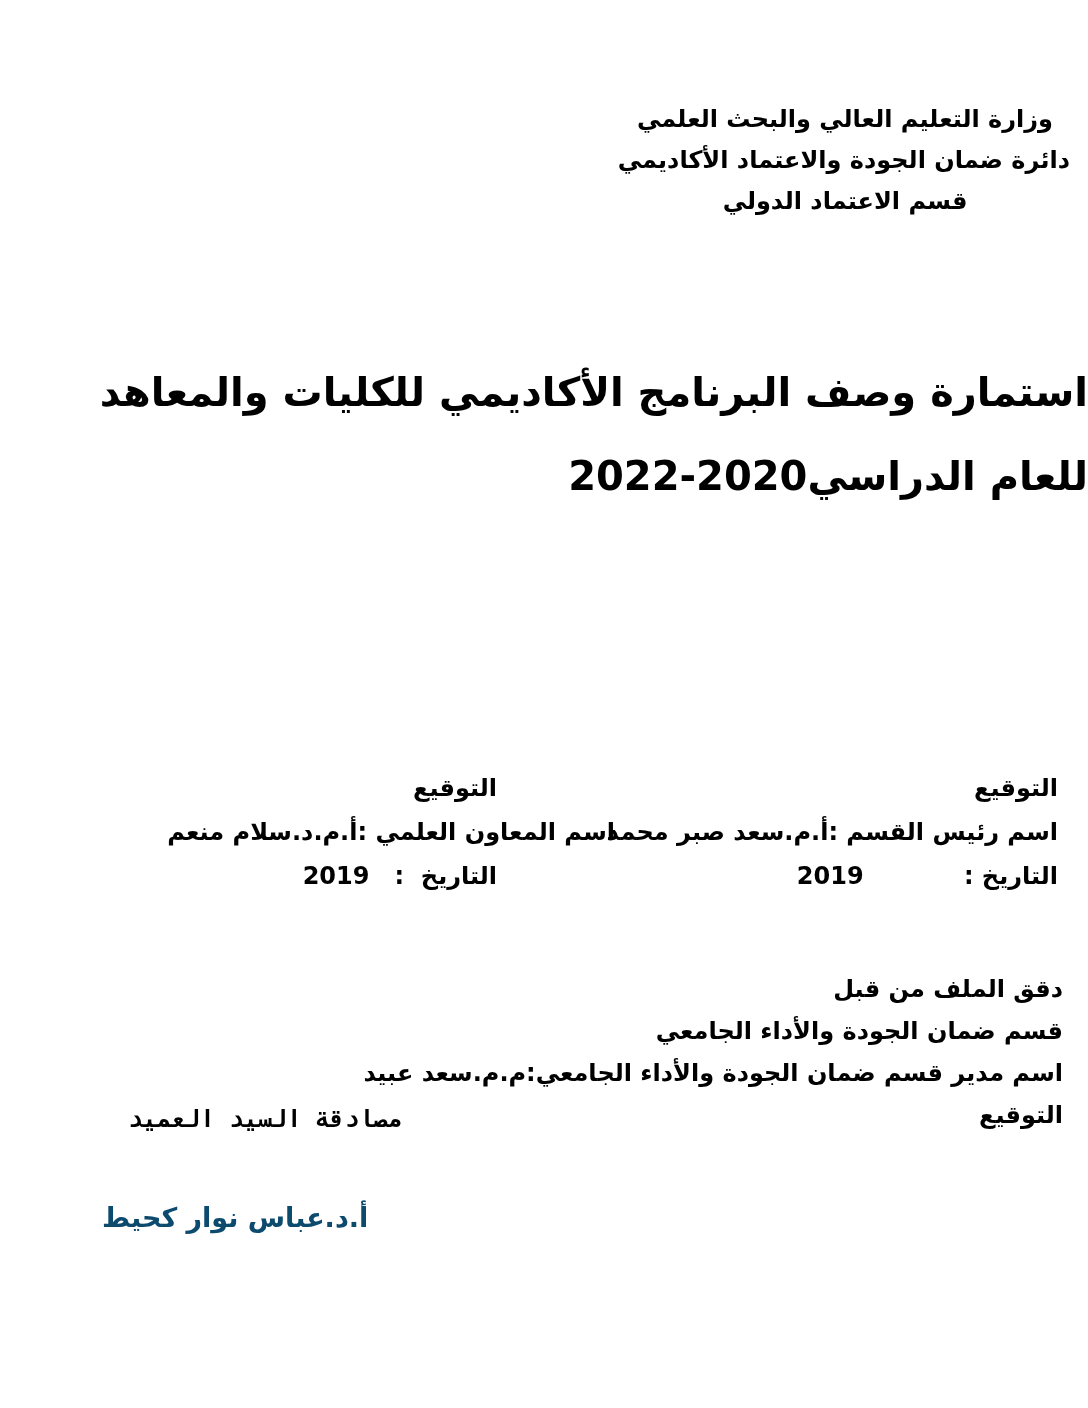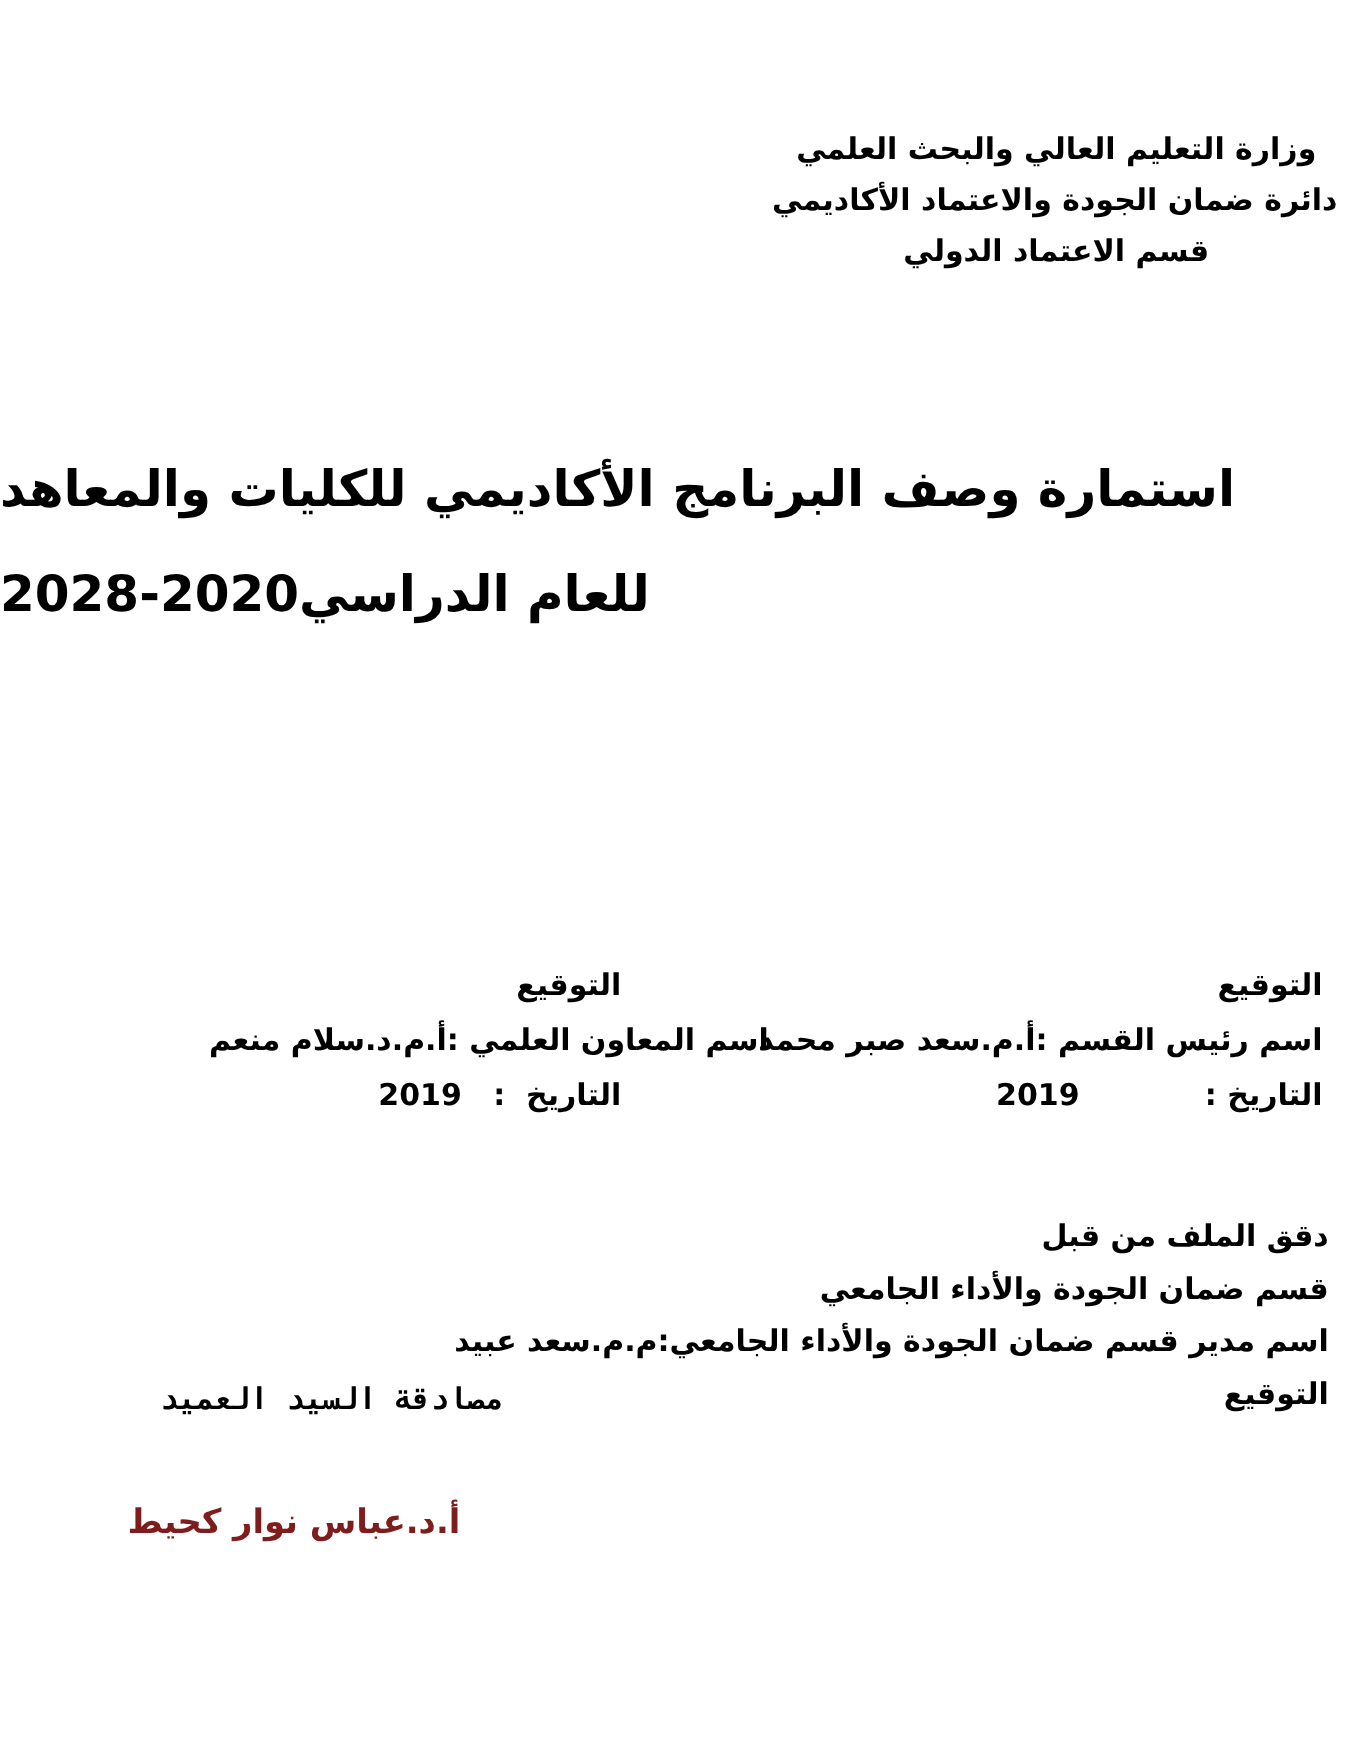--- a/index.html
+++ b/index.html
@@ -15,21 +15,21 @@
   }
   .line{white-space:pre;}
   
   .header-block{
     position:absolute;top:99px;left:620px;width:450px;
     text-align:center;font-size:24px;line-height:41px;
   }
   
   .title-block{
     position:absolute;top:350px;left:0;width:1088px;
-    text-align:left;font-size:40px;line-height:84px;
+    text-align:right;font-size:40px;line-height:84px;
   }
   
   .info-block{
     position:absolute;top:512px;right:30px;
     text-align:right;font-size:24px;line-height:45px;
   }
   
   .sig-right{
     position:absolute;top:766px;right:30px;
     text-align:right;font-size:24px;line-height:44px;
@@ -62,21 +62,21 @@
 <div class="page" style="background: rgb(255, 255, 255); color: rgb(0, 0, 0);">
 
   <div class="header-block">
     <div class="line">وزارة التعليم العالي والبحث العلمي</div>
     <div class="line">دائرة ضمان الجودة والاعتماد الأكاديمي</div>
     <div class="line">قسم الاعتماد الدولي</div>
   </div>
 
   <div class="title-block">
     <div class="line">استمارة وصف البرنامج الأكاديمي للكليات والمعاهد</div>
-    <div class="line">للعام الدراسي2020-2028</div>
+    <div class="line">للعام الدراسي2020-2022</div>
   </div>
 
 
   <div class="sig-right">
     <div class="line">التوقيع</div>
     <div class="line">اسم رئيس القسم :أ.م.سعد صبر محمد</div>
     <div class="line">التاريخ :            2019</div>
   </div>
 
   <div class="sig-left">
@@ -86,15 +86,15 @@
   </div>
 
   <div class="checked-block">
     <div class="line">دقق الملف من قبل</div>
     <div class="line">قسم ضمان الجودة والأداء الجامعي</div>
     <div class="line">اسم مدير قسم ضمان الجودة والأداء الجامعي:م.م.سعد عبيد</div>
     <div class="line">التوقيع</div>
   </div>
 
   <div class="approval-line line">مصادقة السيد العميد</div>
-  <div class="dean-name line" style="color: #7f1d1d;">أ.د.عباس نوار كحيط</div>
+  <div class="dean-name line" style="color: #0c4a6e;">أ.د.عباس نوار كحيط</div>
 
 </div>
 
 </body></html>

